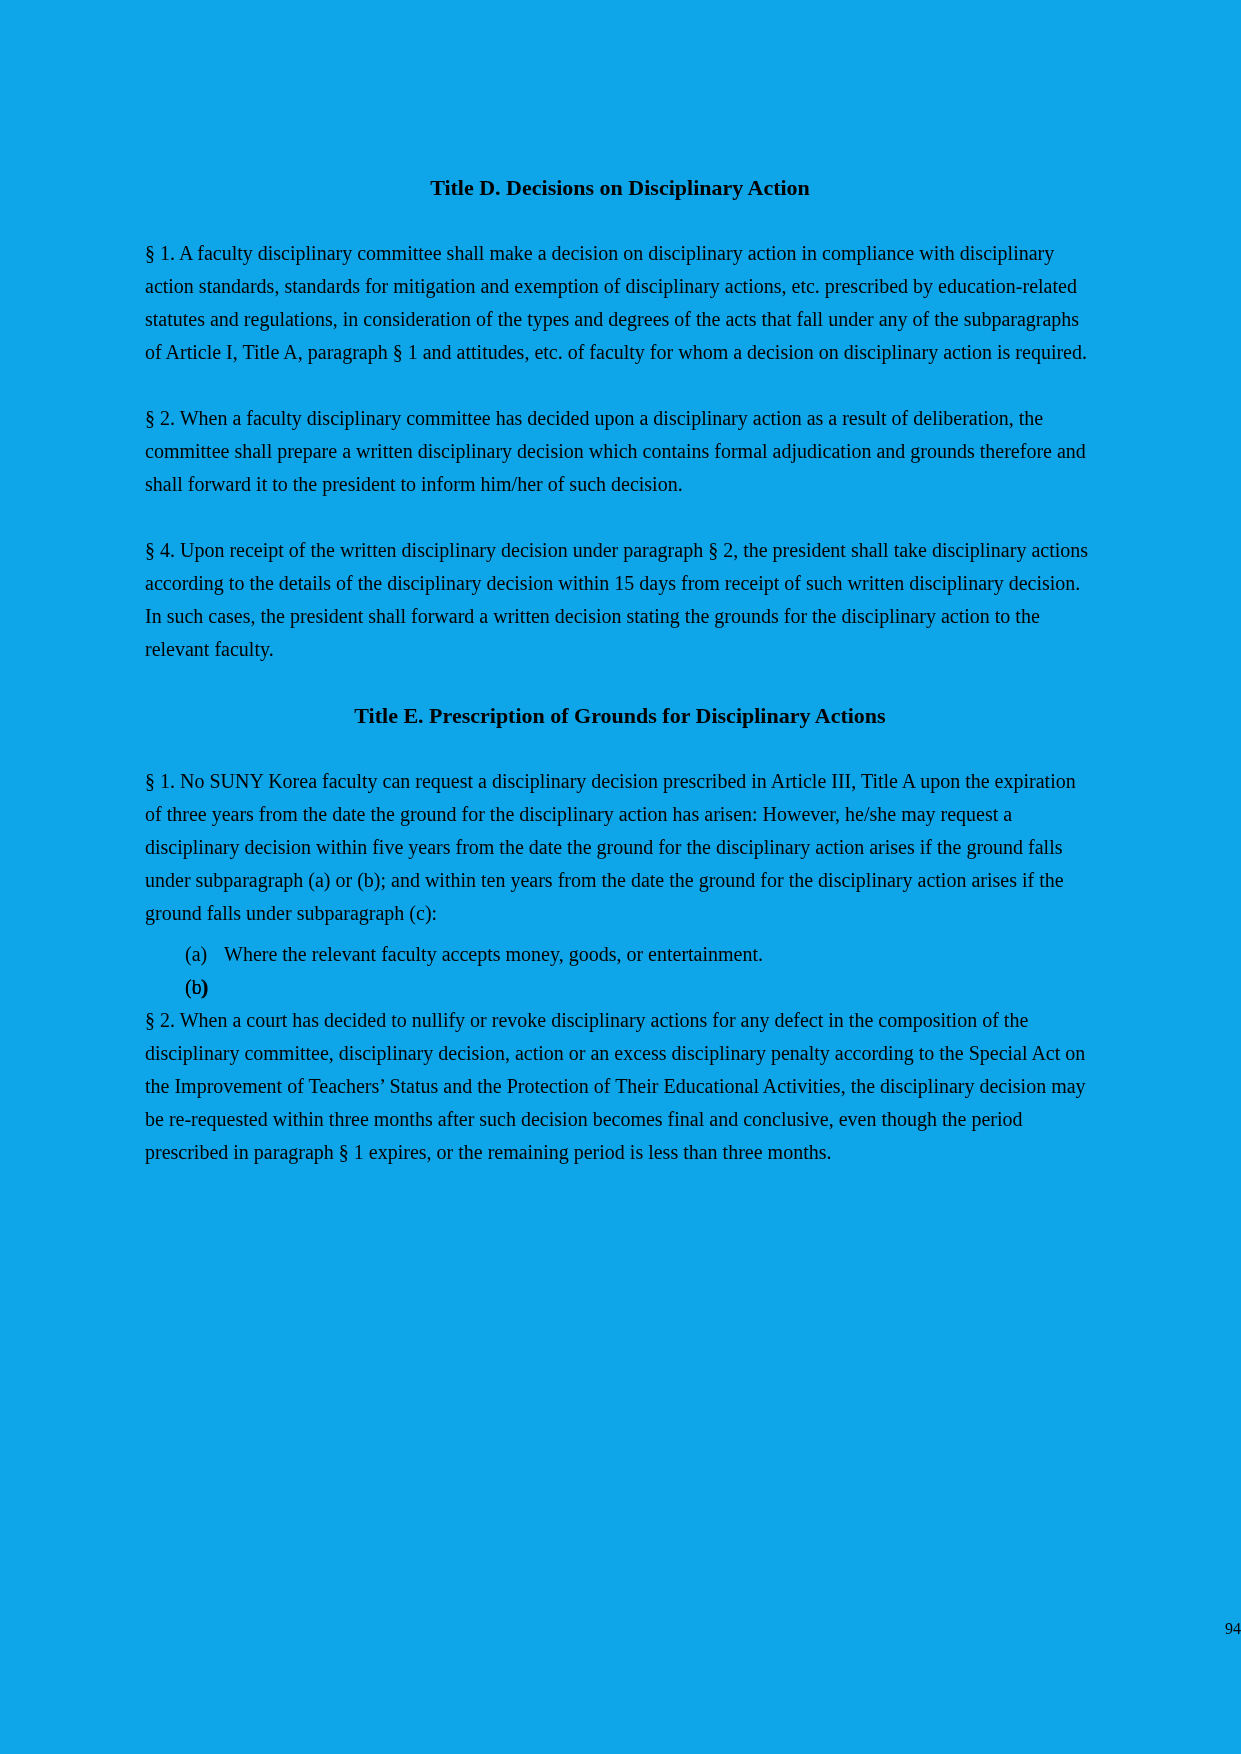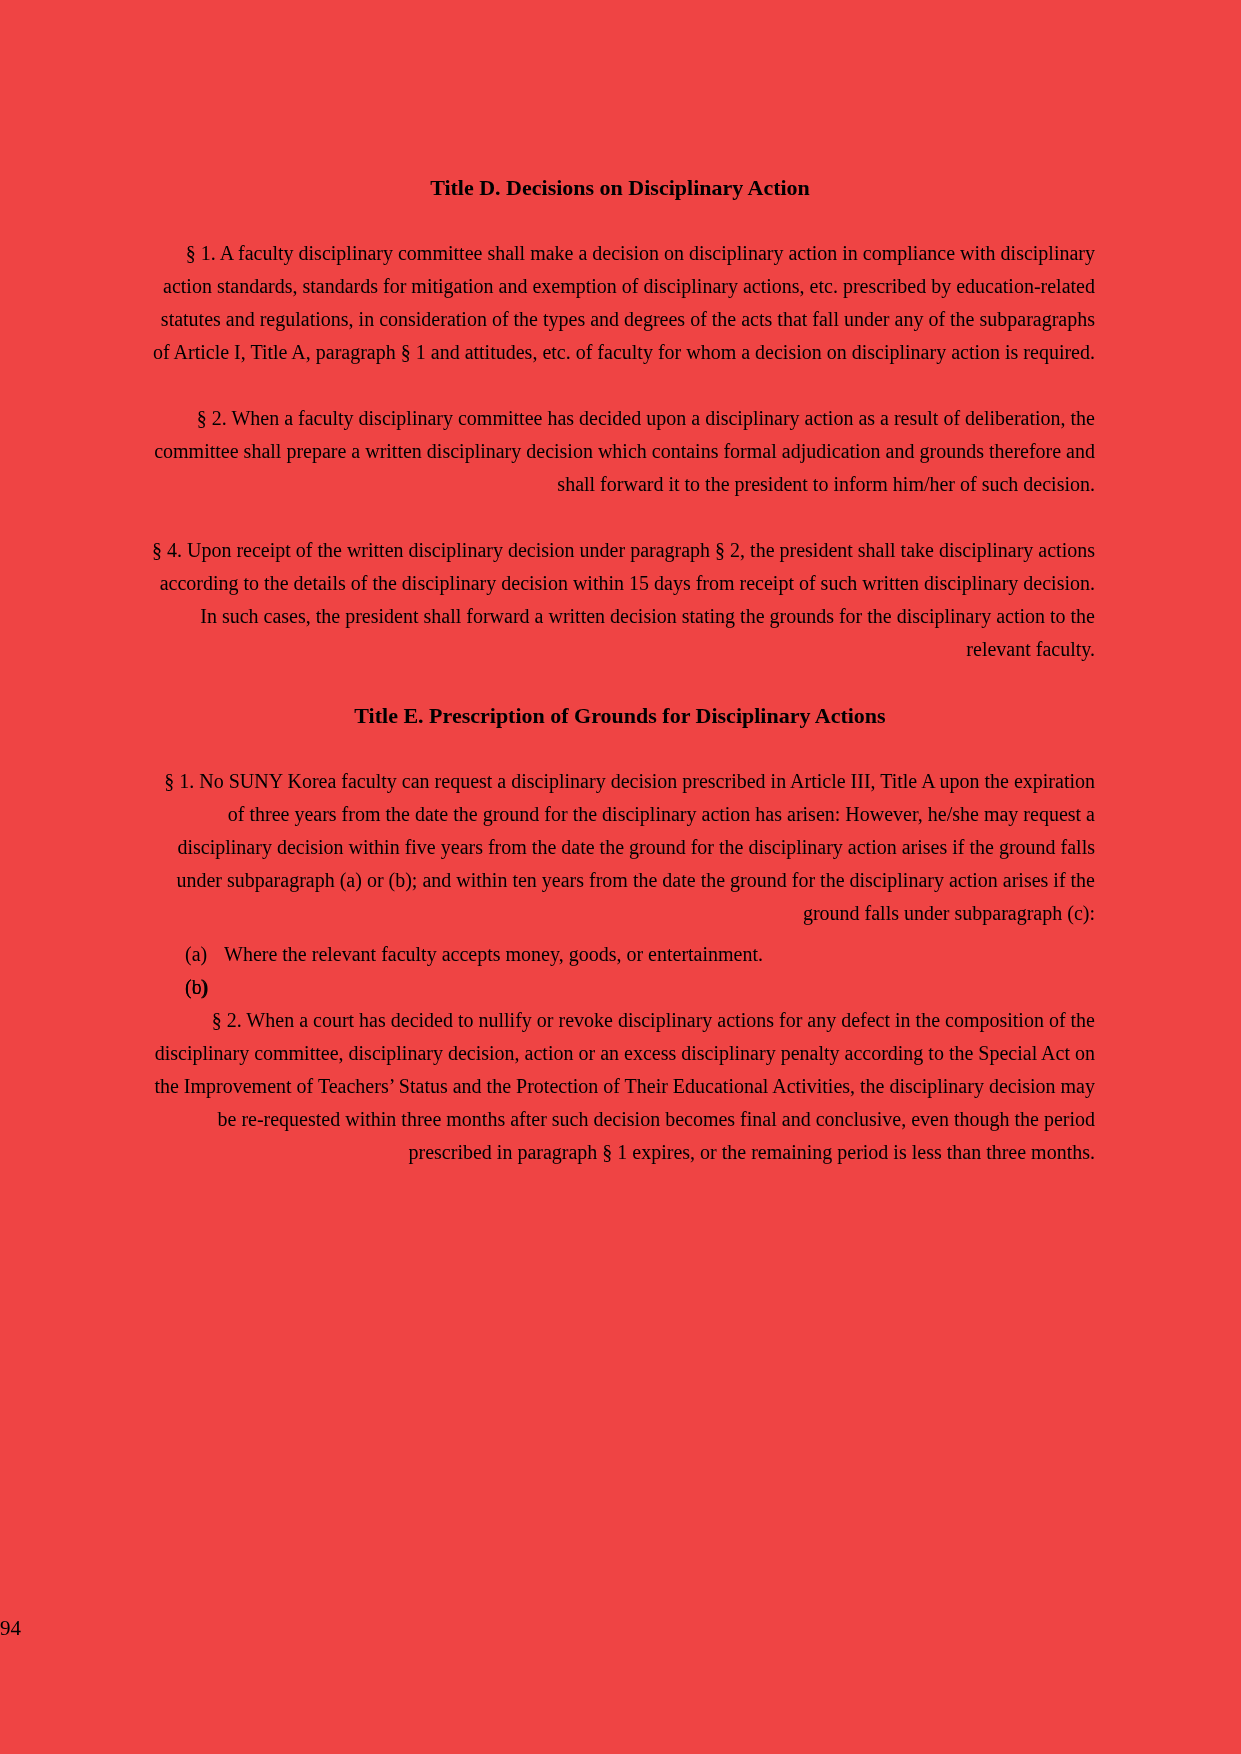--- a/index.html
+++ b/index.html
@@ -8,41 +8,40 @@
     width: 1241px;
     height: 1754px;
     position: relative;
     overflow: hidden;
     font-family: "Liberation Serif", "DejaVu Serif", serif;
     color: #000000;
   }
   .page {
     position: absolute;
     inset: 0;
-    background: #ef4444;
+    background: #0ea5e9;
   }
   .content {
     position: absolute;
     left: 145px;
     top: 171px;
     width: 950px;
     font-size: 20px;
     line-height: 33px;
     text-align: left;
   }
   .heading {
     font-size: 22px;
     font-weight: bold;
     text-align: center;
     line-height: 33px;
     margin: 0 0 33px 0;
   }
   .para {
     margin: 0 0 33px 0;
-    text-align: right;
   }
   .para.no-gap {
     margin-bottom: 8px;
   }
   .list {
     margin: 0 0 33px 0;
   }
   .list-item {
     position: relative;
     padding-left: 79px;
@@ -51,22 +50,22 @@
   .list-marker {
     position: absolute;
     left: 40px;
     top: 0;
   }
   .page-number {
     position: absolute;
     top: 1612px;
     left: 0;
     width: 100%;
-    text-align: left;
-    font-size: 21px;
+    text-align: right;
+    font-size: 16px;
     line-height: 33px;
   }
 </style>
 </head>
 <body>
 
 <div class="page">
   <div class="content">
 
     <h1 class="heading">Title D. Decisions on Disciplinary Action</h1>

